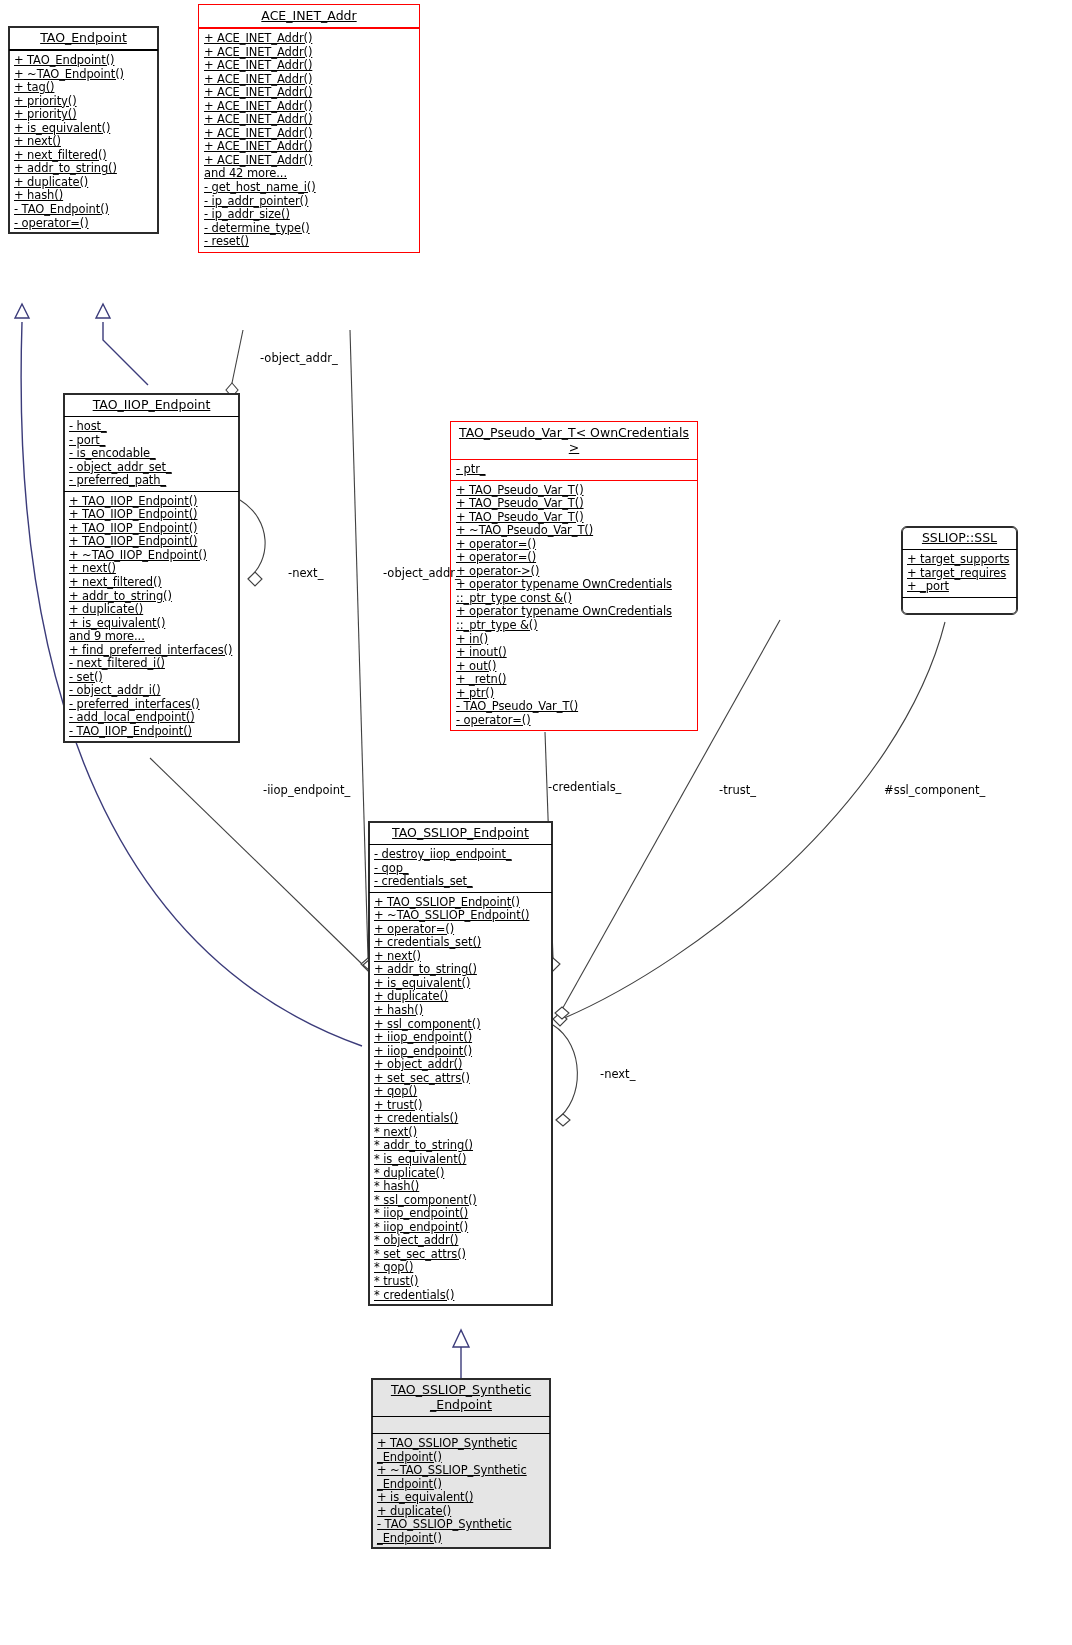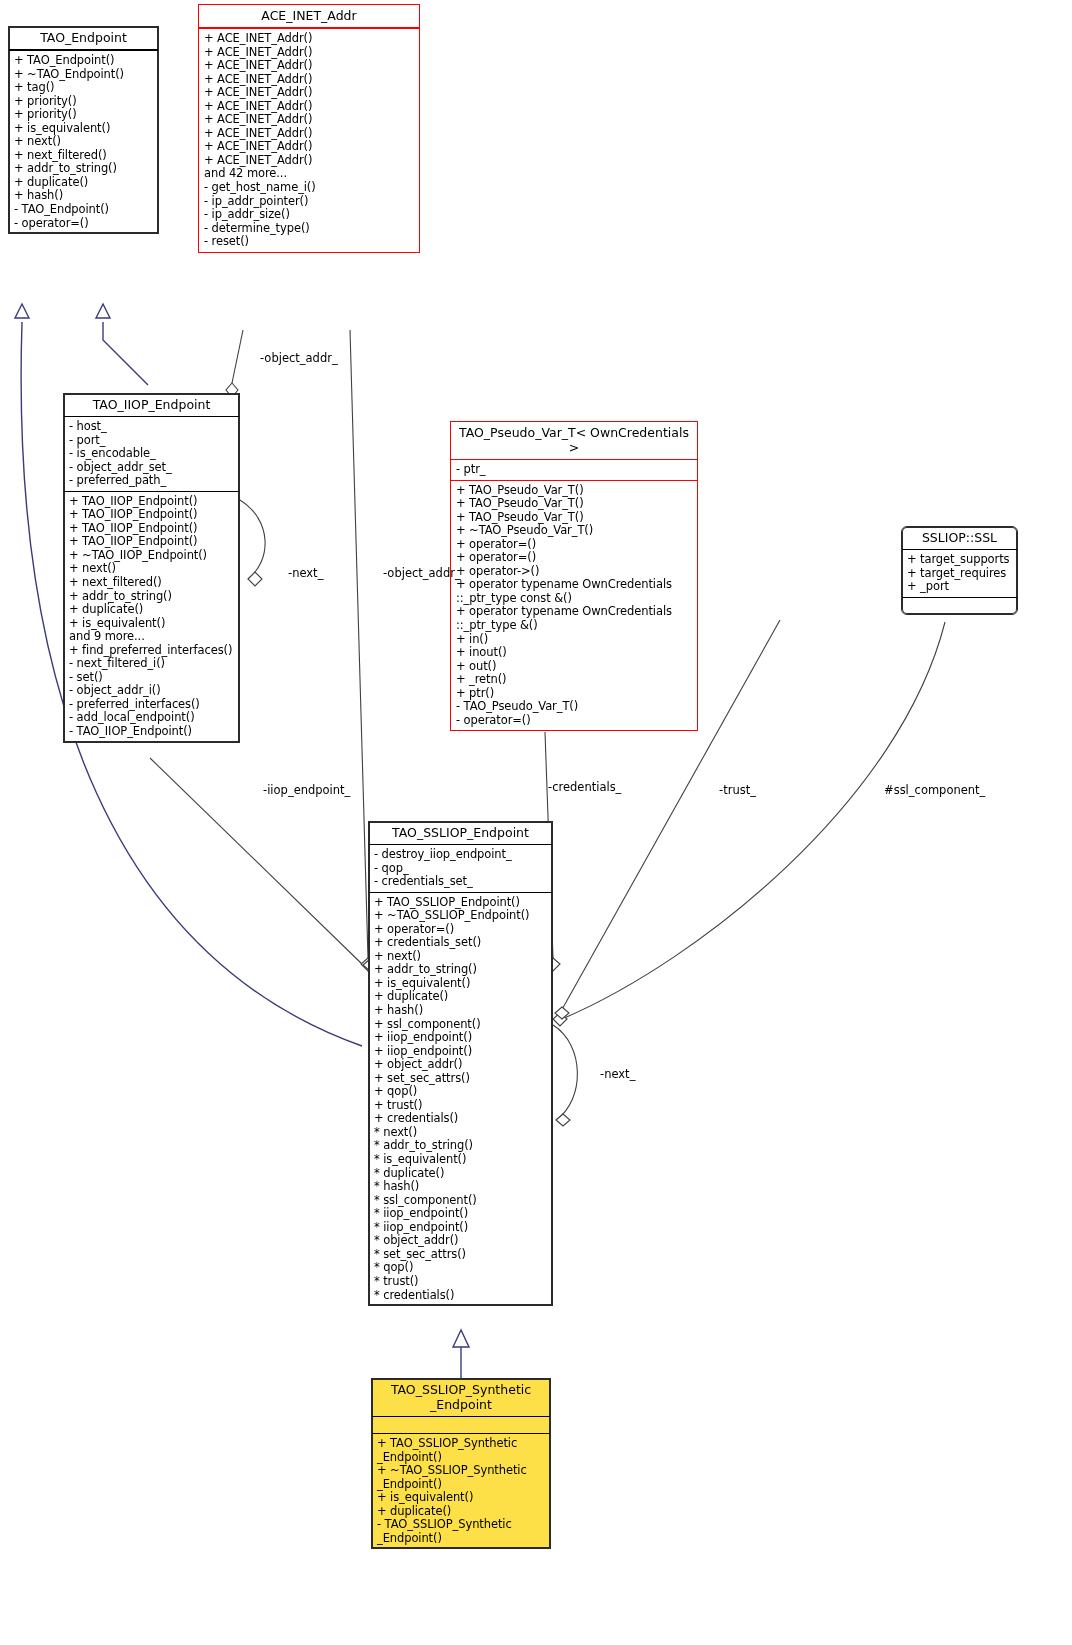--- a/index.html
+++ b/index.html
@@ -17,23 +17,24 @@
   svg.edges{
     position:absolute;left:0;top:0;width:1072px;height:1645px;
     pointer-events:none;
   }
   .uml{
     position:absolute;
     background:#ffffff;
     border:1px solid #000000;
     box-sizing:border-box;
     z-index:5;
+    text-decoration:underline;
   }
   .uml.red{border-color:#ff0000;}
-  .uml.grey{background:#fde047;border-color:#000000;}
+  .uml.grey{background:#e5e5e5;border-color:#000000;}
   .uml .title{
     text-align:center;
     font-size:12.5px;
     line-height:15px;
     padding:3px 4px 4px 4px;
     color:#000;
     white-space:pre-line;
   }
   .uml .sep{height:1px;background:#000000;}
   .uml.red .sep{background:#ff0000;}

